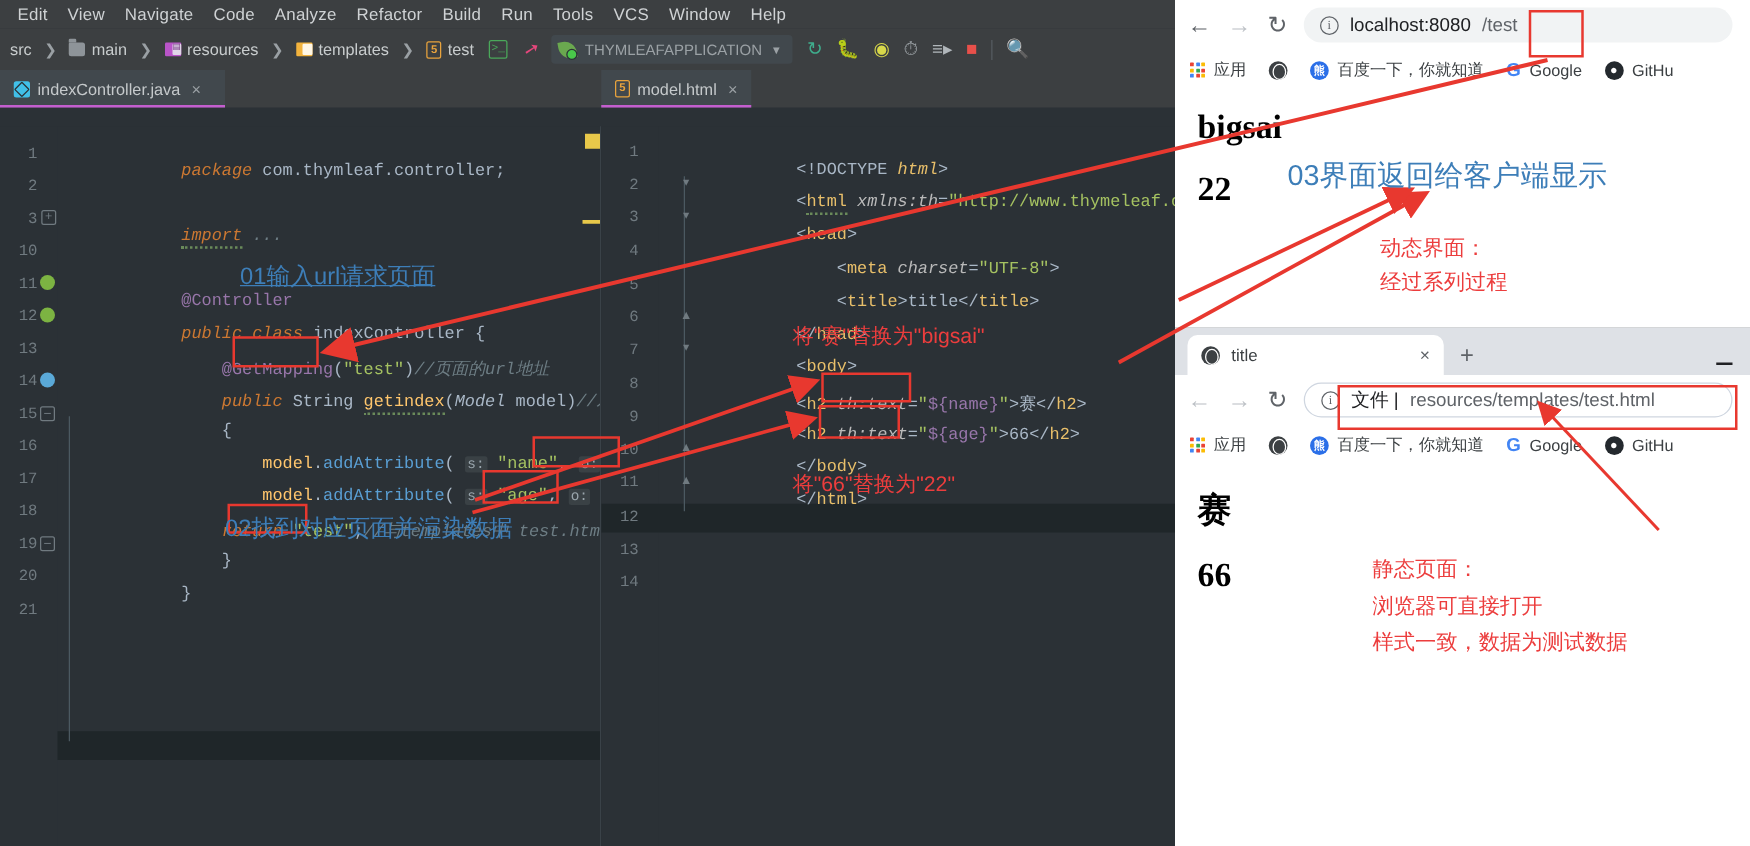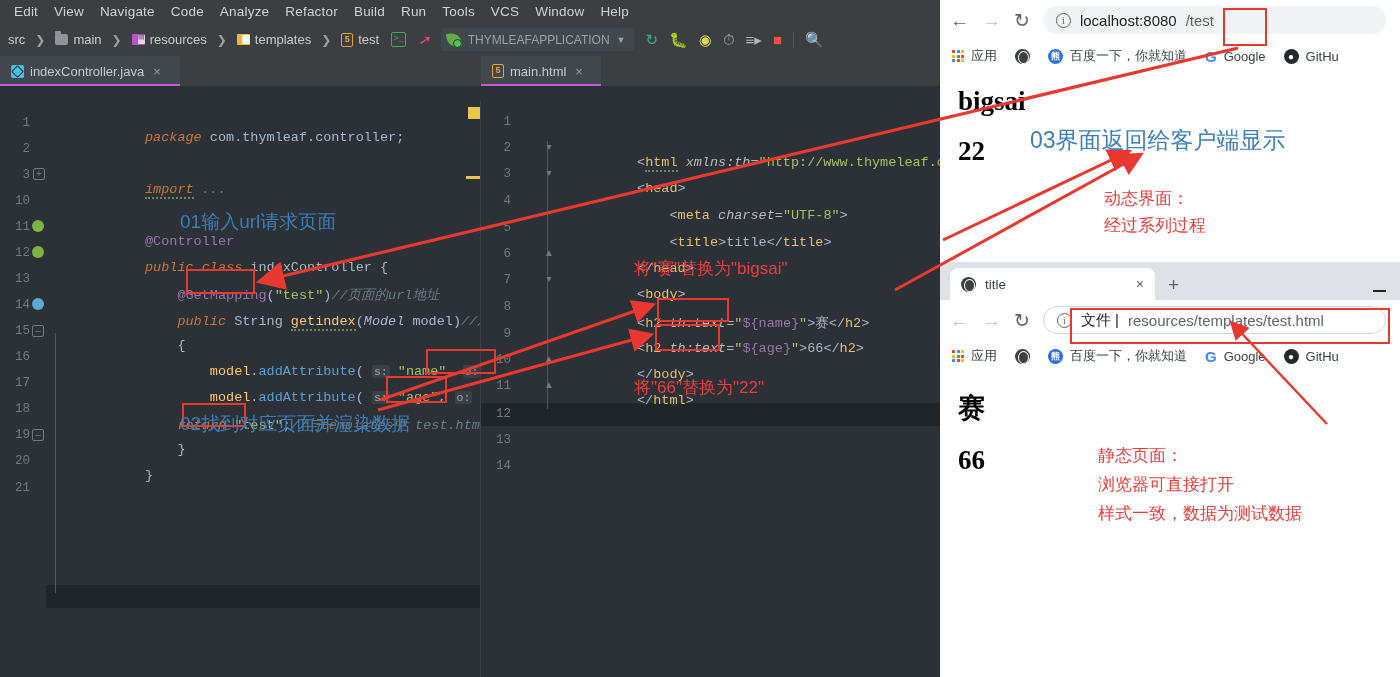--- a/index.html
+++ b/index.html
@@ -222,21 +222,21 @@
     <div class="tabrow">
       <div class="tab" style="width:180px;text-align:center;">
         <span class="javaico"></span>
         <span>indexController.java</span>
         <span class="x">×</span>
         <span class="under"></span>
       </div>
       <div class="tab gap" style="width:301px;"></div>
       <div class="tab" style="width:120px;">
         <span class="ico html5">5</span>
-        <span>main.html</span>
+        <span>model.html</span>
         <span class="x">×</span>
         <span class="under"></span>
       </div>
     </div>
 
     <div class="editors">
 
       <div class="editor ed-left">
         <div class="gutter"></div>
         <div class="curline" style="top:484px;width:435px;"></div>
@@ -325,20 +325,23 @@
         <div class="lnum" style="top:332px;">13</div>
         <div class="lnum" style="top:358px;">14</div>
 
         <span class="gico" style="top:41px;left:62px;background:none;color:#707a80;font-size:10px;line-height:10px;text-align:center;">▾</span>
         <span class="gico" style="top:67px;left:62px;background:none;color:#707a80;font-size:10px;line-height:10px;text-align:center;">▾</span>
         <span class="gico" style="top:147px;left:62px;background:none;color:#707a80;font-size:10px;line-height:10px;text-align:center;">▲</span>
         <span class="gico" style="top:173px;left:62px;background:none;color:#707a80;font-size:10px;line-height:10px;text-align:center;">▾</span>
         <span class="gico" style="top:253px;left:62px;background:none;color:#707a80;font-size:10px;line-height:10px;text-align:center;">▲</span>
         <span class="gico" style="top:279px;left:62px;background:none;color:#707a80;font-size:10px;line-height:10px;text-align:center;">▲</span>
 
+        <div class="codeline" style="top:13px;left:75px;">
+          <span class="txt">&lt;!DOCTYPE </span><span class="tagn" style="font-style:italic;">html</span><span class="txt">&gt;</span>
+        </div>
         <div class="codeline" style="top:39px;left:75px;">
           <span class="txt">&lt;</span><span class="tagn squiggle">html</span> <span class="attr">xmlns:th</span><span class="txt">=</span><span class="val">"http://www.thymeleaf.org"</span>
         </div>
         <div class="codeline" style="top:65px;left:75px;">
           <span class="txt">&lt;</span><span class="tagn">head</span><span class="txt">&gt;</span>
         </div>
         <div class="codeline" style="top:92px;left:75px;">
           <span class="txt">    &lt;</span><span class="tagn">meta</span> <span class="attr">charset</span><span class="txt">=</span><span class="val">"UTF-8"</span><span class="txt">&gt;</span>
         </div>
         <div class="codeline" style="top:119px;left:75px;">
@@ -496,21 +499,21 @@
 
     <line x1="378" y1="410" x2="650" y2="335" stroke="#e8382f" stroke-width="3" marker-end="url(#ah2)"></line>
 
     <line x1="895" y1="290" x2="1140" y2="155" stroke="#e8382f" stroke-width="3" marker-end="url(#ah2)"></line>
 
     <line x1="943" y1="240" x2="1128" y2="152" stroke="#e8382f" stroke-width="3" marker-end="url(#ah2)"></line>
 
     <line x1="1327" y1="424" x2="1232" y2="323" stroke="#e8382f" stroke-width="2.4" marker-end="url(#ah2)"></line>
   </svg>
 
-  <div class="ann blue" style="left:180px; top:210px; font-size:19px;">01输入url请求页面</div>
+  <div class="ann blue" style="left:192px; top:210px; font-size:19px;text-decoration:underline;">01输入url请求页面</div>
   <div class="ann blue" style="left:180px; top:412px; font-size:19px;">02找到对应页面并渲染数据</div>
   <div class="ann blue" style="left:1030px; top:126px; font-size:23px;">03界面返回给客户端显示</div>
 
   <div class="ann red" style="left:634px; top:258px; font-size:17px;">将"赛"替换为"bigsai"</div>
   <div class="ann red" style="left:634px; top:377px; font-size:17px;">将"66"替换为"22"</div>
 
   <div class="ann red" style="left:1104px; top:188px; font-size:17px;">动态界面：</div>
   <div class="ann red" style="left:1104px; top:215px; font-size:17px;">经过系列过程</div>
 
   <div class="ann red" style="left:1098px; top:445px; font-size:17px;">静态页面：</div>

